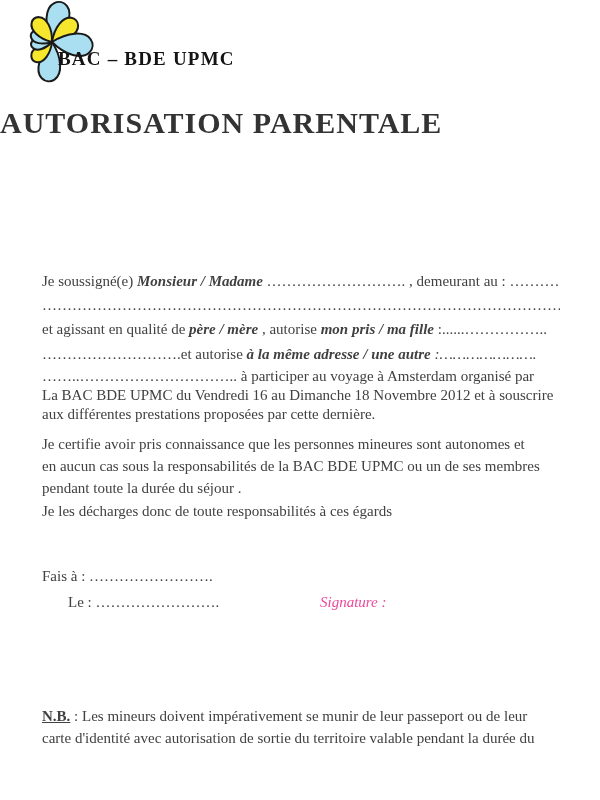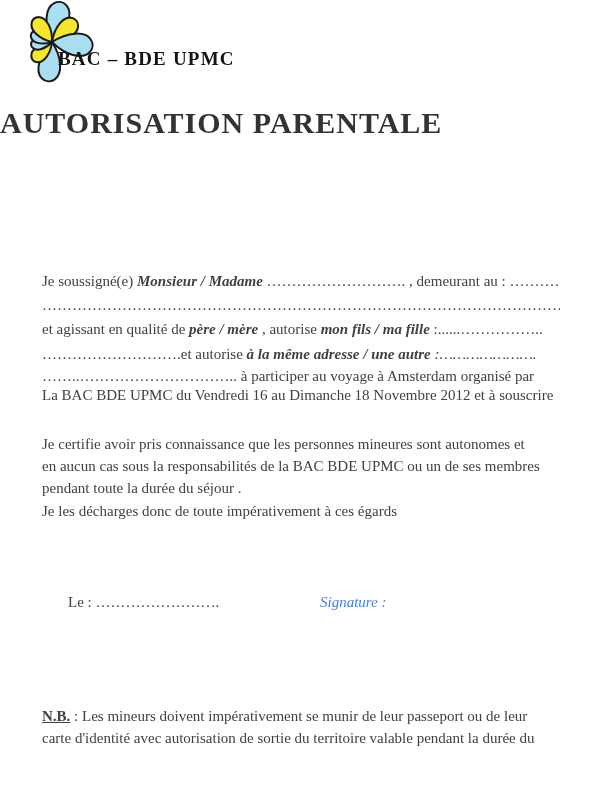--- a/index.html
+++ b/index.html
@@ -17,21 +17,21 @@
     letter-spacing:1.2px;color:#141414;white-space:nowrap;
   }
   .line{
     position:absolute;left:42px;width:518px;height:21px;
     font-size:15px;line-height:21px;white-space:nowrap;overflow:hidden;
     color:#414141;
   }
   .indent{left:68px;width:492px;}
   .bi{font-weight:bold;font-style:italic;}
   .it{font-style:italic;}
-  .sig{position:absolute;left:320px;top:592px;font-size:15px;line-height:21px;font-style:italic;color:#3b82f6;}
+  .sig{position:absolute;left:320px;top:592px;font-size:15px;line-height:21px;font-style:italic;color:#ec4899;}
   .nb-label{font-weight:bold;text-decoration:underline;text-align:right;}
 </style>
 </head>
 <body>
 
 <div class="page">
 
   <div>
     <svg class="logo-svg" width="82" height="86" viewBox="0 0 82 86">
       <g transform="translate(30,42)" stroke="#1a1a1a" stroke-width="2" stroke-linejoin="round">
@@ -47,32 +47,34 @@
     </svg>
     <div class="logo-text">BAC – BDE UPMC</div>
   </div>
 
   <div class="title">AUTORISATION PARENTALE</div>
 
   <div class="line" style="top:271px"><span>Je soussigné(e) </span><span class="bi">Monsieur / Madame</span><span> ………………………. , demeurant au : …………</span></div>
 
   <div class="line" style="top:295px">…………………………………………………………………………………………………………………………..</div>
 
-  <div class="line" style="top:319px"><span>et agissant en qualité de </span><span class="bi">père / mère</span><span> , autorise </span><span class="bi">mon fils /  ma fille</span><span> :......……………..</span></div>
+  <div class="line" style="top:319px"><span>et agissant en qualité de </span><span class="bi">père / mère</span><span> , autorise </span><span class="bi">mon pris /  ma fille</span><span> :......……………..</span></div>
 
   <div class="line" style="top:344px"><span>……………………….et autorise </span><span class="bi">à la même adresse / une autre</span><span class="it"> :………………….</span></div>
 
   <div class="line" style="top:366px">……..………………………….. à participer au voyage à Amsterdam organisé par</div>
   <div class="line" style="top:385px">La BAC BDE UPMC du Vendredi 16 au Dimanche 18 Novembre 2012 et à souscrire</div>
+  <div class="line" style="top:404px">aux différentes prestations proposées par cette dernière.</div>
 
   <div class="line" style="top:434px">Je certifie avoir pris connaissance que les personnes mineures sont autonomes et</div>
   <div class="line" style="top:456px">en aucun cas sous la responsabilités de la BAC BDE UPMC ou un de ses membres</div>
   <div class="line" style="top:478px">pendant toute la durée du séjour .</div>
 
-  <div class="line" style="top:501px">Je les décharges donc de toute impérativement à ces égards</div>
+  <div class="line" style="top:501px">Je les décharges donc de toute responsabilités à ces égards</div>
 
+  <div class="line" style="top:566px">Fais à : …………………….</div>
   <div class="line indent" style="top:592px">Le : …………………….</div>
   <div class="sig">Signature :</div>
 
   <div class="line" style="top:706px"><span class="nb-label">N.B.</span><span> : Les mineurs doivent impérativement se munir de leur passeport ou de leur</span></div>
   <div class="line" style="top:728px">carte d'identité avec autorisation de sortie du territoire valable pendant la durée du</div>
 
 </div>
 
 </body></html>

